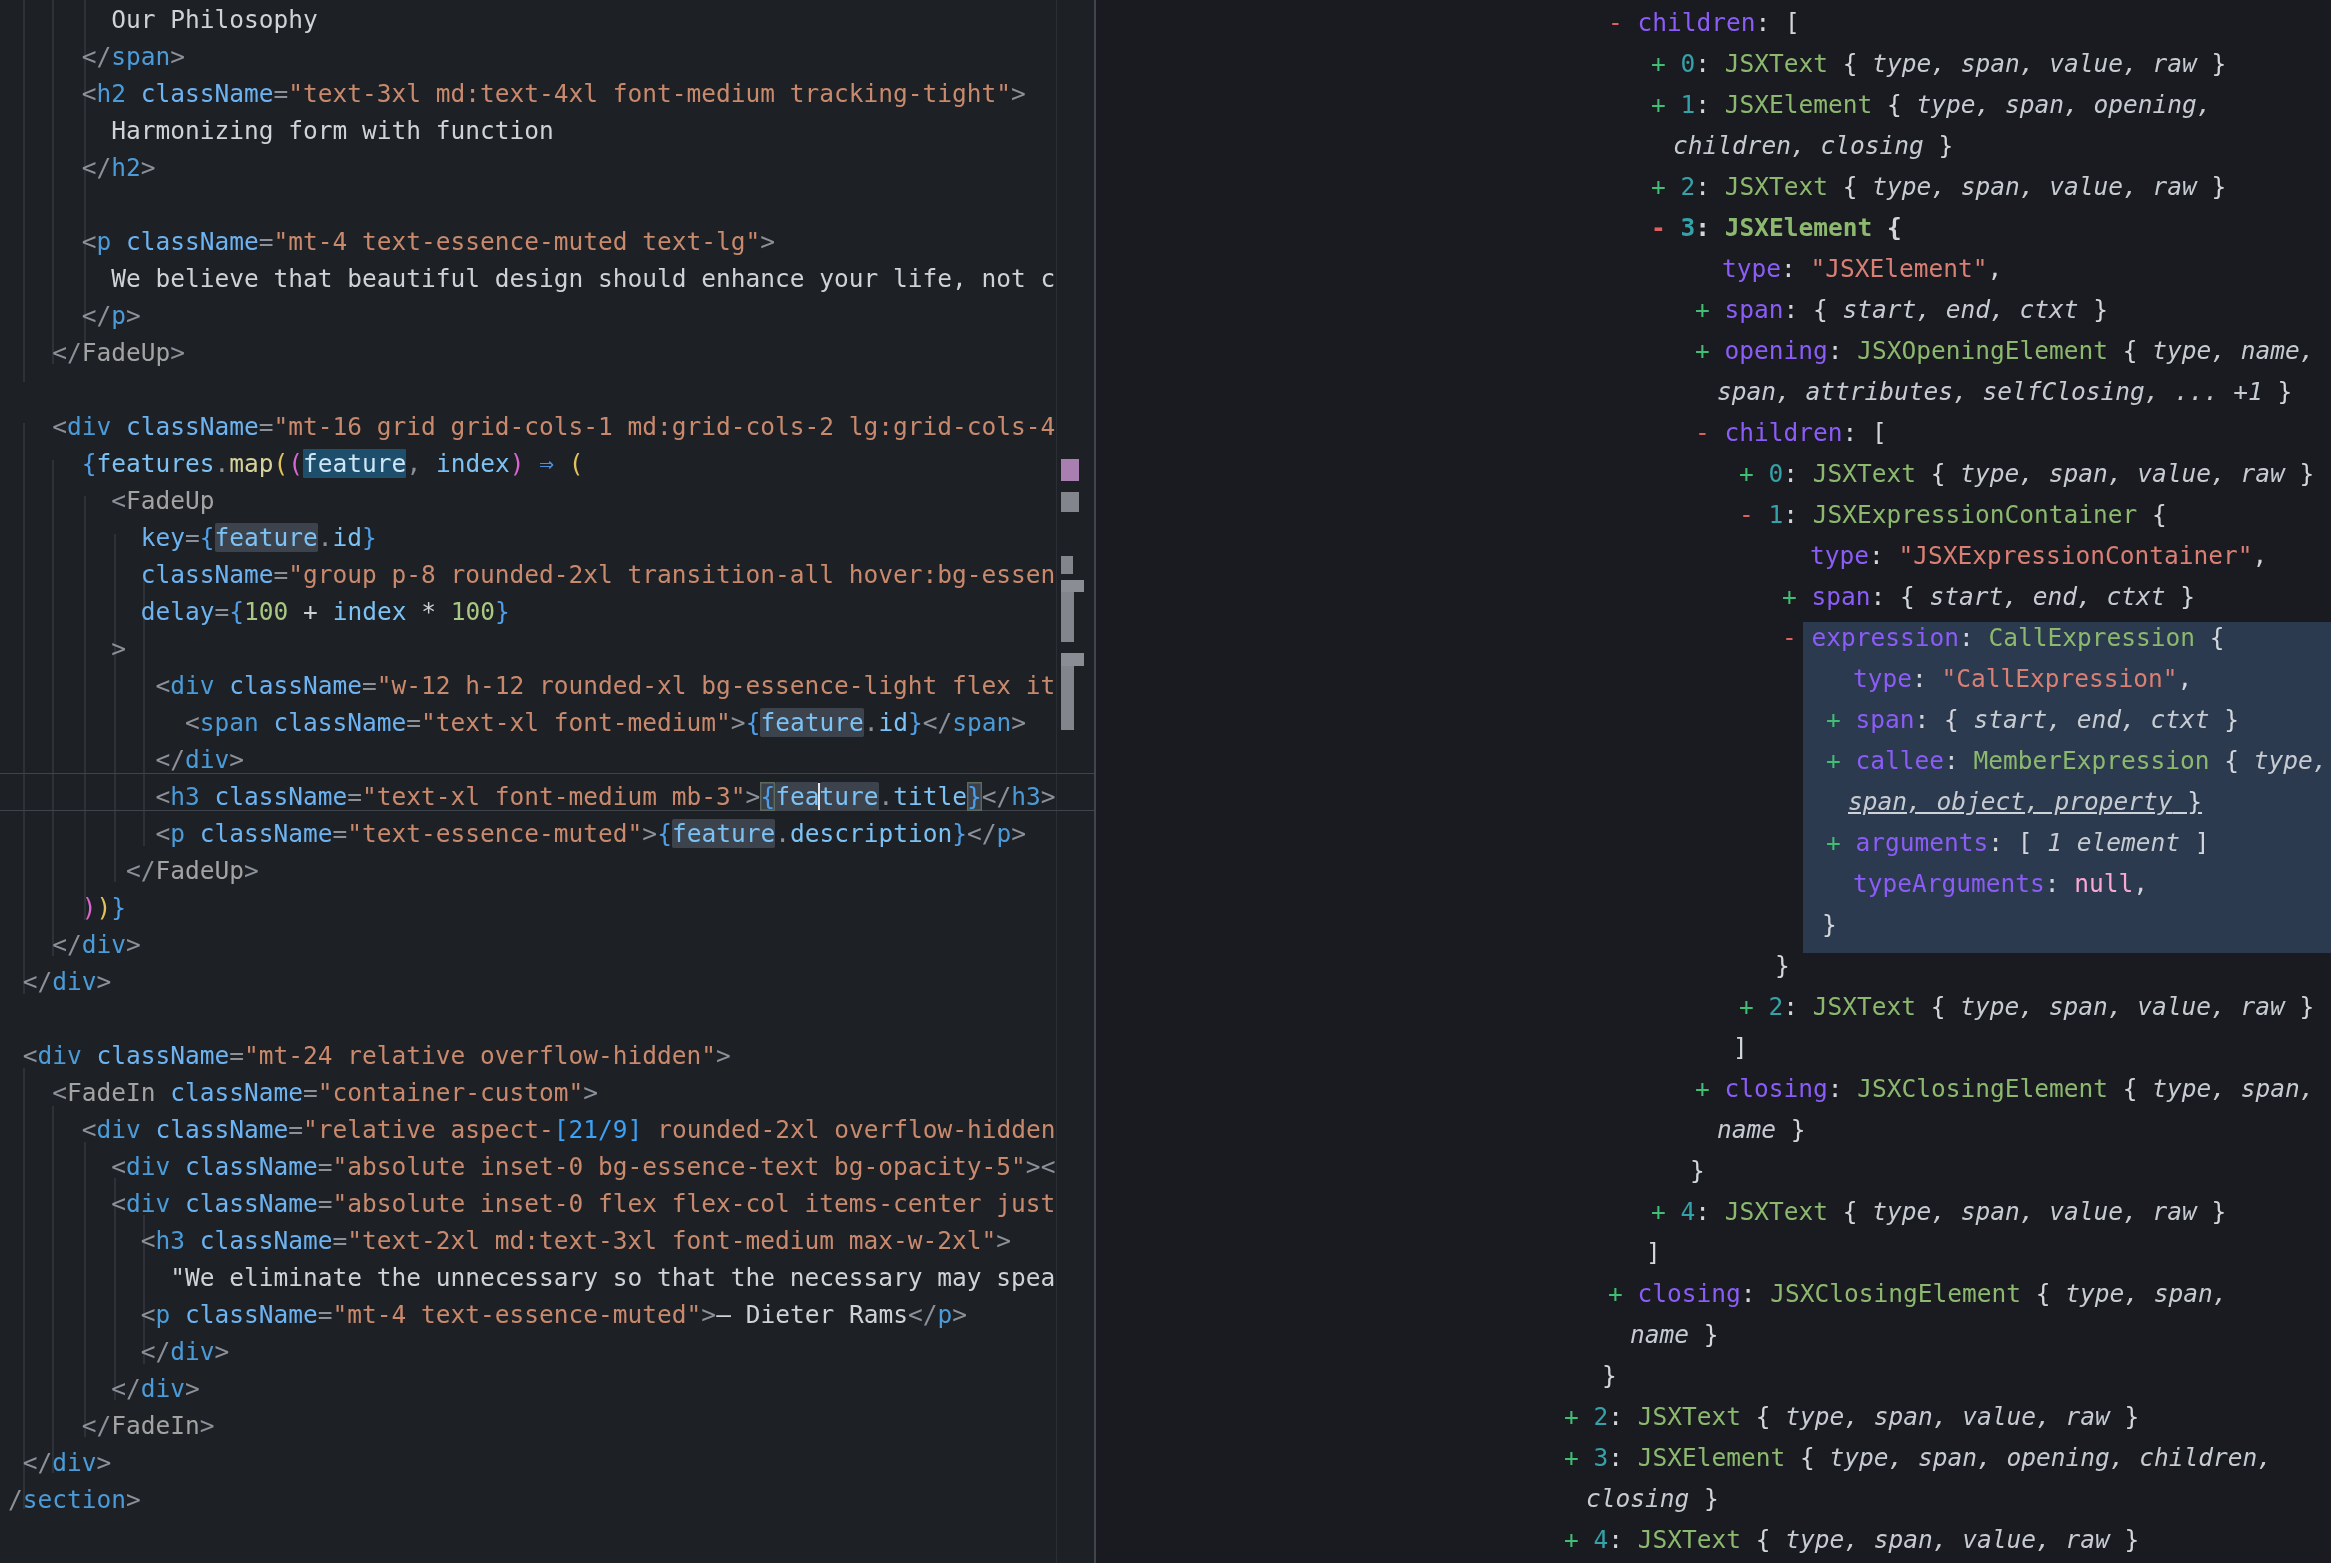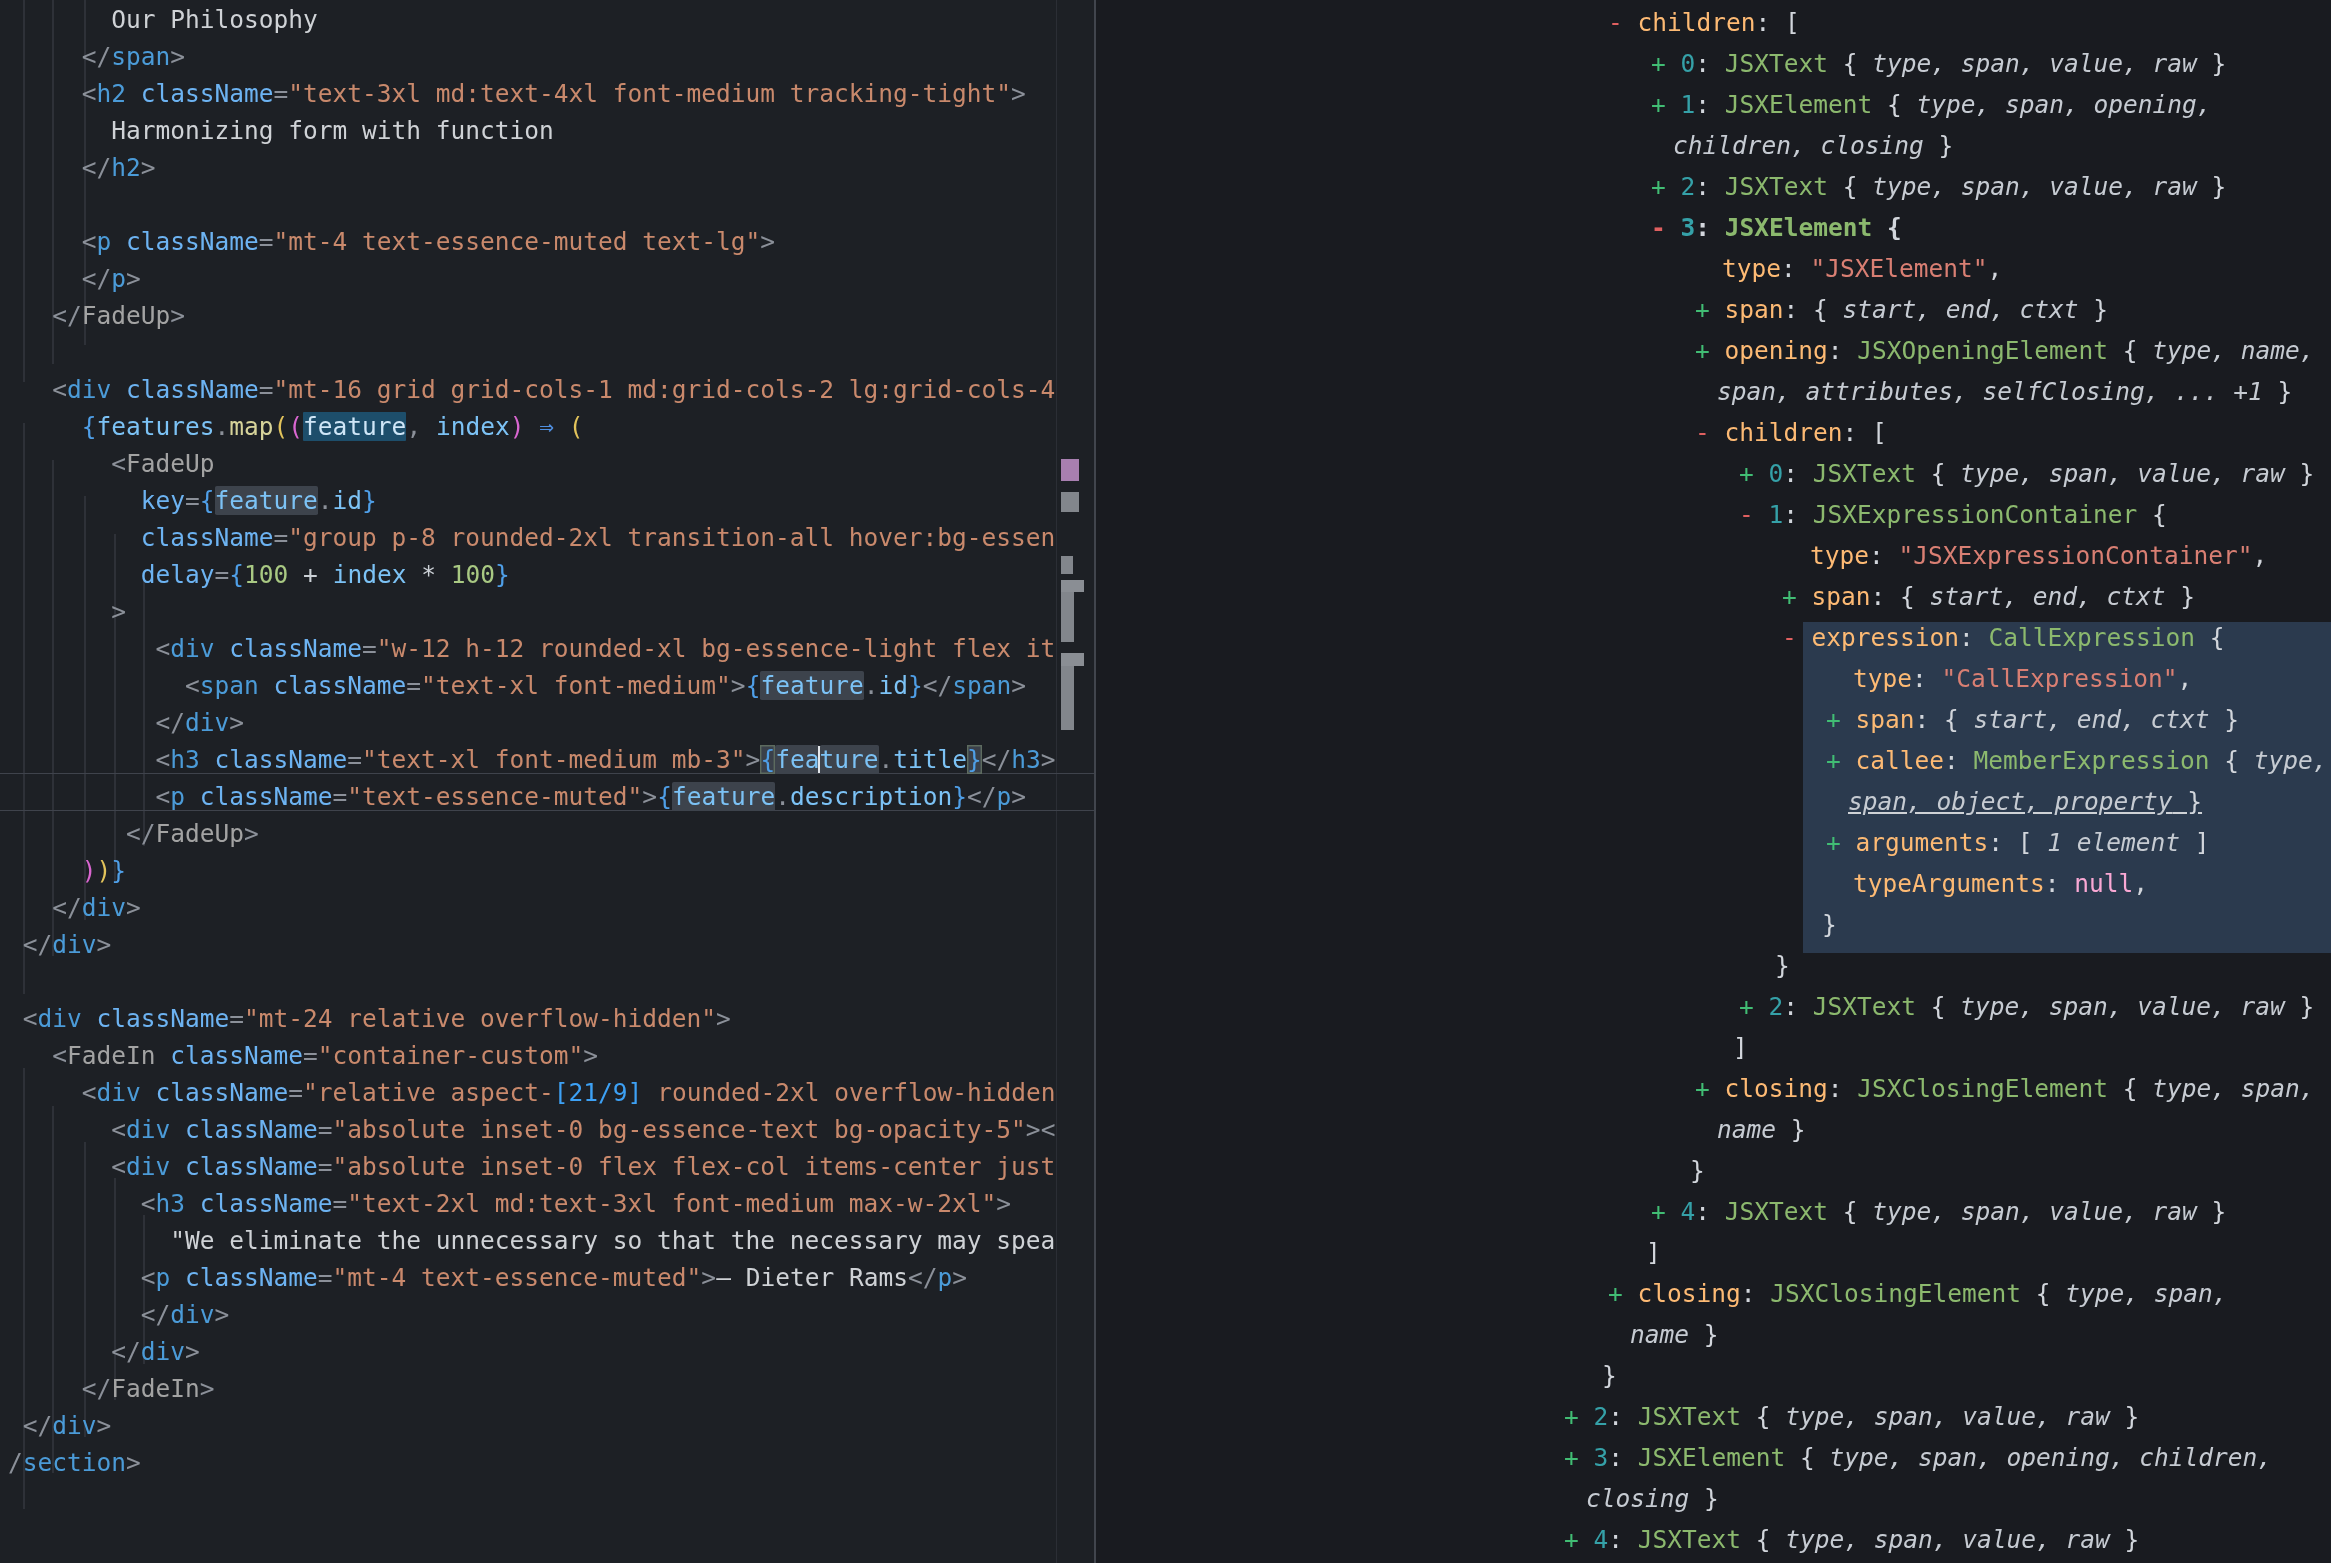--- a/index.html
+++ b/index.html
@@ -43,21 +43,21 @@
   
   .divider{position:absolute;left:1094px;top:0;width:1.8px;height:1564px;background:#41454d;z-index:6;cursor:col-resize;}
   
   .ast-pane{position:absolute;left:1096px;top:0;width:1236px;height:1564px;background:#191b20;overflow:hidden;}
   .ast-sel{position:absolute;background:#2b3a4e;z-index:1;}
   .ast-rows{position:absolute;left:0;top:1.8px;width:1236px;z-index:2;}
   .ar{height:41px;line-height:41px;white-space:pre;}
   .mp{color:#41bd74;}
   .mm{color:#e06060;}
   .ridx{color:#35a1a8;}
-  .rk{color:#fdba74;}
+  .rk{color:#8b5cf6;}
   .rn{color:#8cb96e;}
   .rs{color:#d97f73;}
   .rnul{color:#f9a8d4;}
   .rp{color:#d2d6dc;}
   .ri{color:#c6cbd2;font-style:italic;}
 </style>
 </head>
 <body>
 
 <div class="app">
@@ -79,20 +79,21 @@
       </div>
     <div class="curline" style="top: 773px;"></div>
     <div class="code">
         <div class="cl">       <span class="txt">Our Philosophy</span></div>
         <div class="cl">     <span class="pun">&lt;/</span><span class="tag">span</span><span class="pun">&gt;</span></div>
         <div class="cl">     <span class="pun">&lt;</span><span class="tag">h2</span><span class="txt"> </span><span class="attr">className</span><span class="pun">=</span><span class="str">"text-3xl md:text-4xl font-medium tracking-tight"</span><span class="pun">&gt;</span></div>
         <div class="cl">       <span class="txt">Harmonizing form with function</span></div>
         <div class="cl">     <span class="pun">&lt;/</span><span class="tag">h2</span><span class="pun">&gt;</span></div>
         <div class="cl"></div>
         <div class="cl">     <span class="pun">&lt;</span><span class="tag">p</span><span class="txt"> </span><span class="attr">className</span><span class="pun">=</span><span class="str">"mt-4 text-essence-muted text-lg"</span><span class="pun">&gt;</span></div>
+        <div class="cl">       <span class="txt">We believe that beautiful design should enhance your life, not c</span></div>
         <div class="cl">     <span class="pun">&lt;/</span><span class="tag">p</span><span class="pun">&gt;</span></div>
         <div class="cl">   <span class="pun">&lt;/</span><span class="comp">FadeUp</span><span class="pun">&gt;</span></div>
         <div class="cl"></div>
         <div class="cl">   <span class="pun">&lt;</span><span class="tag">div</span><span class="txt"> </span><span class="attr">className</span><span class="pun">=</span><span class="str">"mt-16 grid grid-cols-1 md:grid-cols-2 lg:grid-cols-4</span></div>
         <div class="cl">     <span class="brc">{</span><span class="id">features</span><span class="pun">.</span><span class="mth">map</span><span class="pg">(</span><span class="po">(</span><span class="selw">feature</span><span class="pun">, </span><span class="id">index</span><span class="po">)</span><span class="txt"> </span><span class="arr">⇒</span><span class="txt"> </span><span class="pg">(</span></div>
         <div class="cl">       <span class="pun">&lt;</span><span class="comp">FadeUp</span></div>
         <div class="cl">         <span class="attr">key</span><span class="pun">=</span><span class="brc">{</span><span class="id occ">feature</span><span class="pun">.</span><span class="id">id</span><span class="brc">}</span></div>
         <div class="cl">         <span class="attr">className</span><span class="pun">=</span><span class="str">"group p-8 rounded-2xl transition-all hover:bg-essen</span></div>
         <div class="cl">         <span class="attr">delay</span><span class="pun">=</span><span class="brc">{</span><span class="num">100</span><span class="txt"> </span><span class="op">+</span><span class="txt"> </span><span class="id">index</span><span class="txt"> </span><span class="op">*</span><span class="txt"> </span><span class="num">100</span><span class="brc">}</span></div>
         <div class="cl">       <span class="pun">&gt;</span></div>

